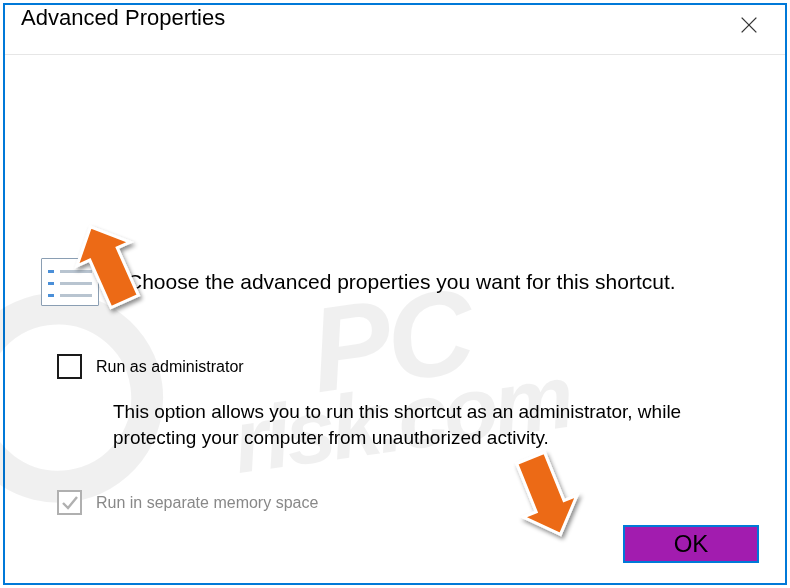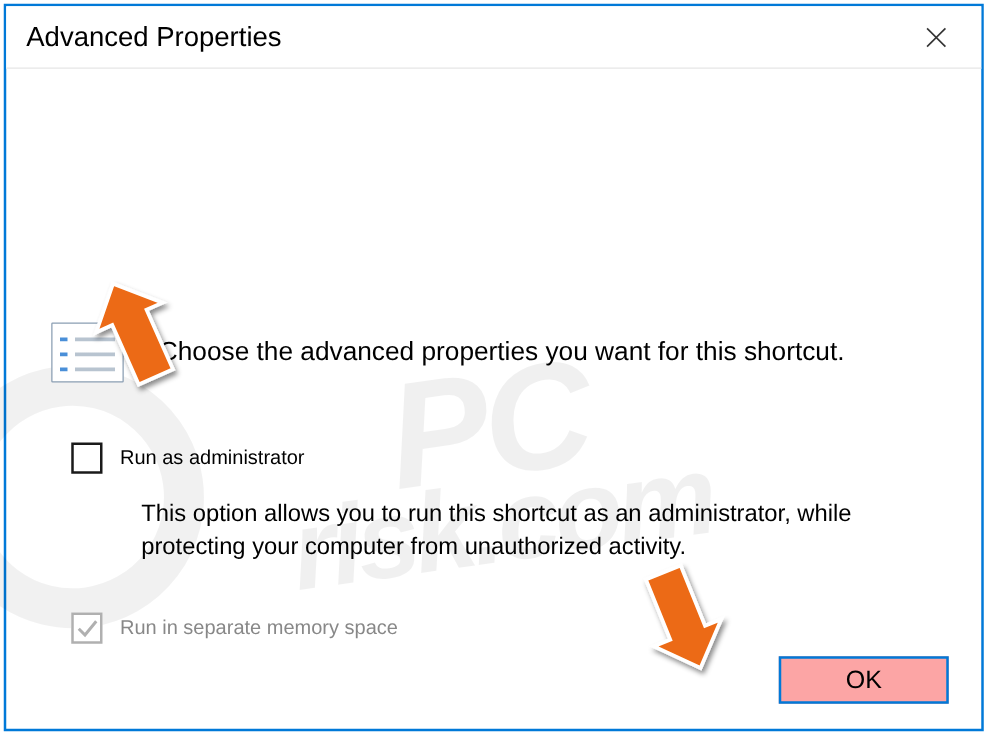--- a/index.html
+++ b/index.html
@@ -17,21 +17,20 @@
   left: 3px; top: 3px; right: 3px; bottom: 3px;
   border: 2px solid #0079d8;
   background: #fff;
   display: flex;
   flex-direction: column;
 }
 
 .titlebar {
   height: 50px;
   display: flex;
-  align-items: center;
   padding: 0 6px 0 16px;
   background: #fff;
   border-bottom: 1px solid #e6e6e6;
 }
 
 .titlebar .title {
   font-size: 22px;
   color: #000;
   flex: 1;
 }
@@ -134,23 +133,23 @@
   position: absolute;
   right: 26px;
   bottom: 20px;
   display: flex;
   gap: 14px;
 }
 
 .btn {
   width: 136px;
   height: 38px;
-  background: #fca5a5;
+  background: #a21caf;
   border: 1px solid #adadad;
-  font-size: 20px;
+  font-size: 24px;
   color: #000;
   display: flex;
   align-items: center;
   justify-content: center;
   cursor: pointer;
 }
 .btn.primary {
   border: 2px solid #0079d8;
 }
 

